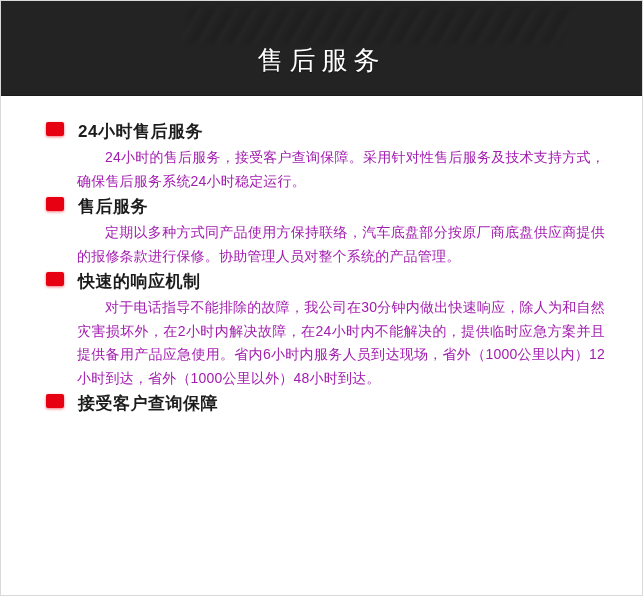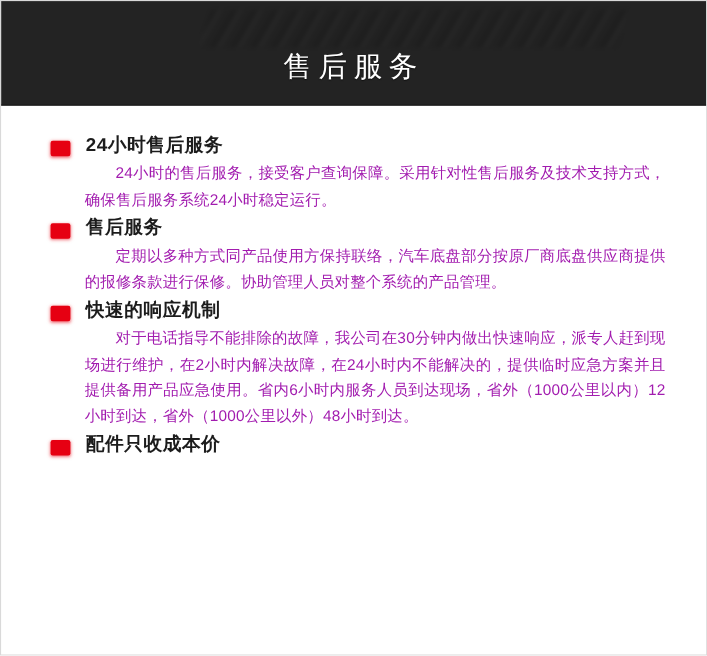--- a/index.html
+++ b/index.html
@@ -54,21 +54,21 @@
     letter-spacing: 6px;
     text-shadow: 0 1px 1px rgba(0,0,0,0.6);
   }
 
   
   .content {
     padding: 22px 40px 0 45px;
   }
   .sec-head {
     display: flex;
-    align-items: flex-end;
+    align-items: flex-start;
     gap: 14px;
     height: 20px;
     margin: 4px 0 4px 0;
   }
   .bullet {
     flex: none;
     width: 18px;
     height: 14px;
     background: #e60012;
     border-radius: 2px;
@@ -119,24 +119,24 @@
         <h2>售后服务</h2>
       </div>
       <p>定期以多种方式同产品使用方保持联络，汽车底盘部分按原厂商底盘供应商提供的报修条款进行保修。协助管理人员对整个系统的产品管理。</p>
     </section>
 
     <section>
       <div class="sec-head">
         <span class="bullet"></span>
         <h2>快速的响应机制</h2>
       </div>
-      <p>对于电话指导不能排除的故障，我公司在30分钟内做出快速响应，派专人赶到现场进行维护，在2小时内解决故障，在24小时内不能解决的，提供临时应急方案并且提供备用产品应急使用。省内6小时内服务人员到达现场，省外（1000公里以内）12小时到达，省外（1000公里以外）48小时到达。</p>
+      <p>对于电话指导不能排除的故障，我公司在30分钟内做出快速响应，除人为和自然灾害损坏外，在2小时内解决故障，在24小时内不能解决的，提供临时应急方案并且提供备用产品应急使用。省内6小时内服务人员到达现场，省外（1000公里以内）12小时到达，省外（1000公里以外）48小时到达。</p>
     </section>
 
     <section>
       <div class="sec-head">
         <span class="bullet"></span>
-        <h2>配件只收成本价</h2>
+        <h2>接受客户查询保障</h2>
       </div>
     </section>
 
   </div>
 </div>
 
 </body></html>

